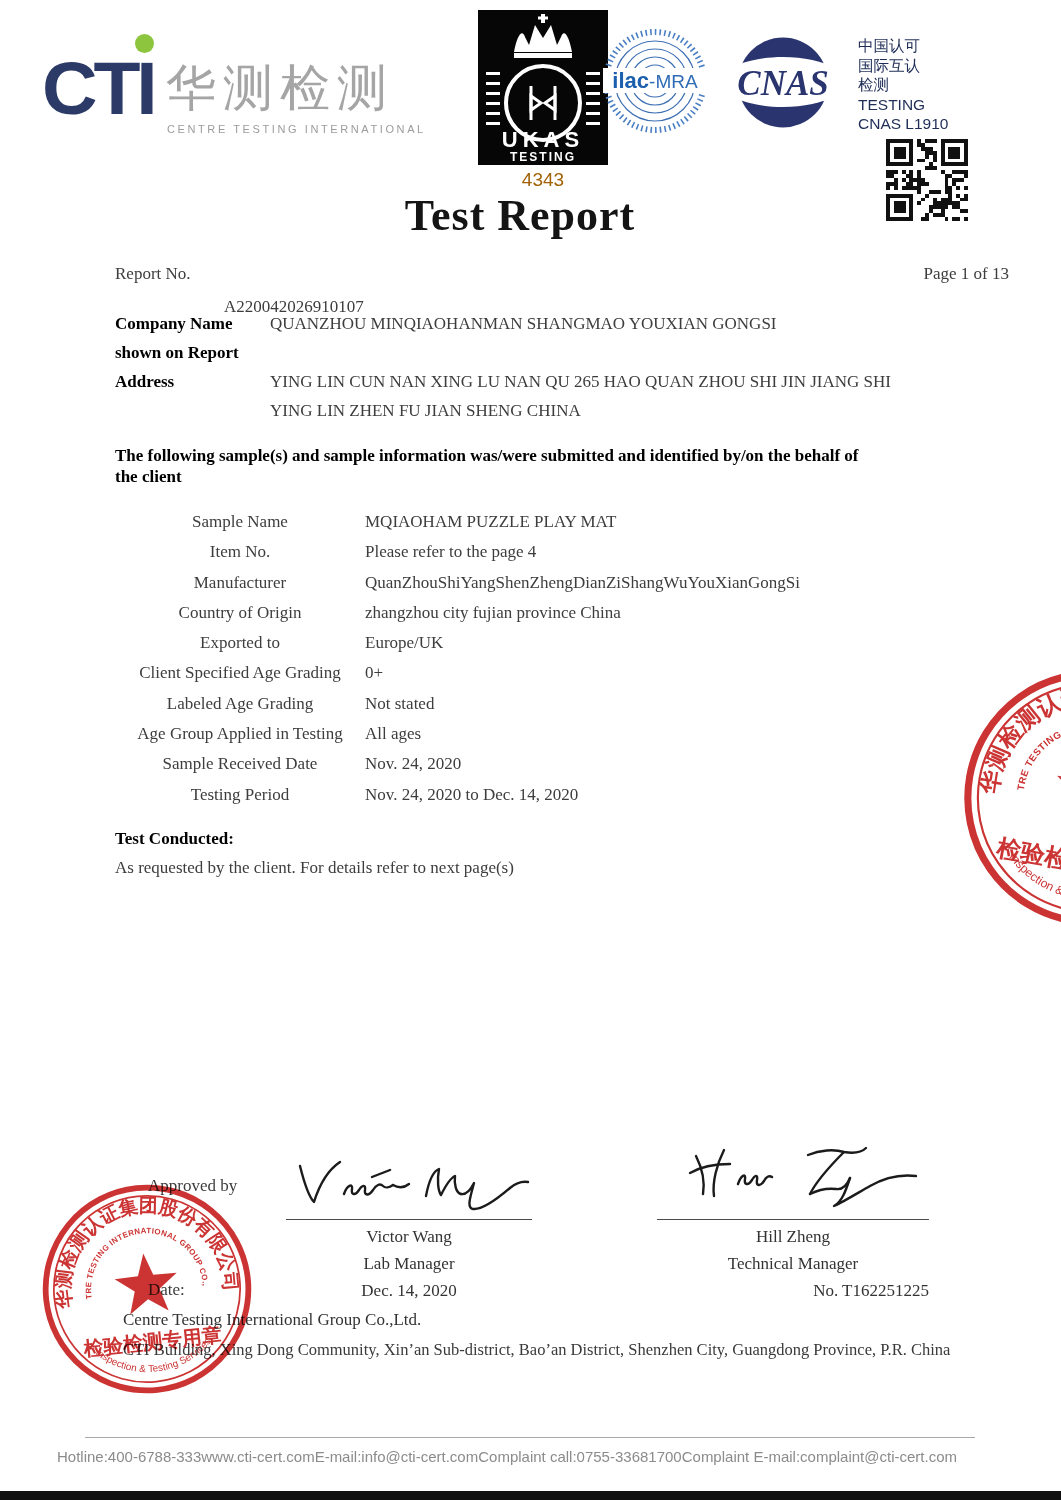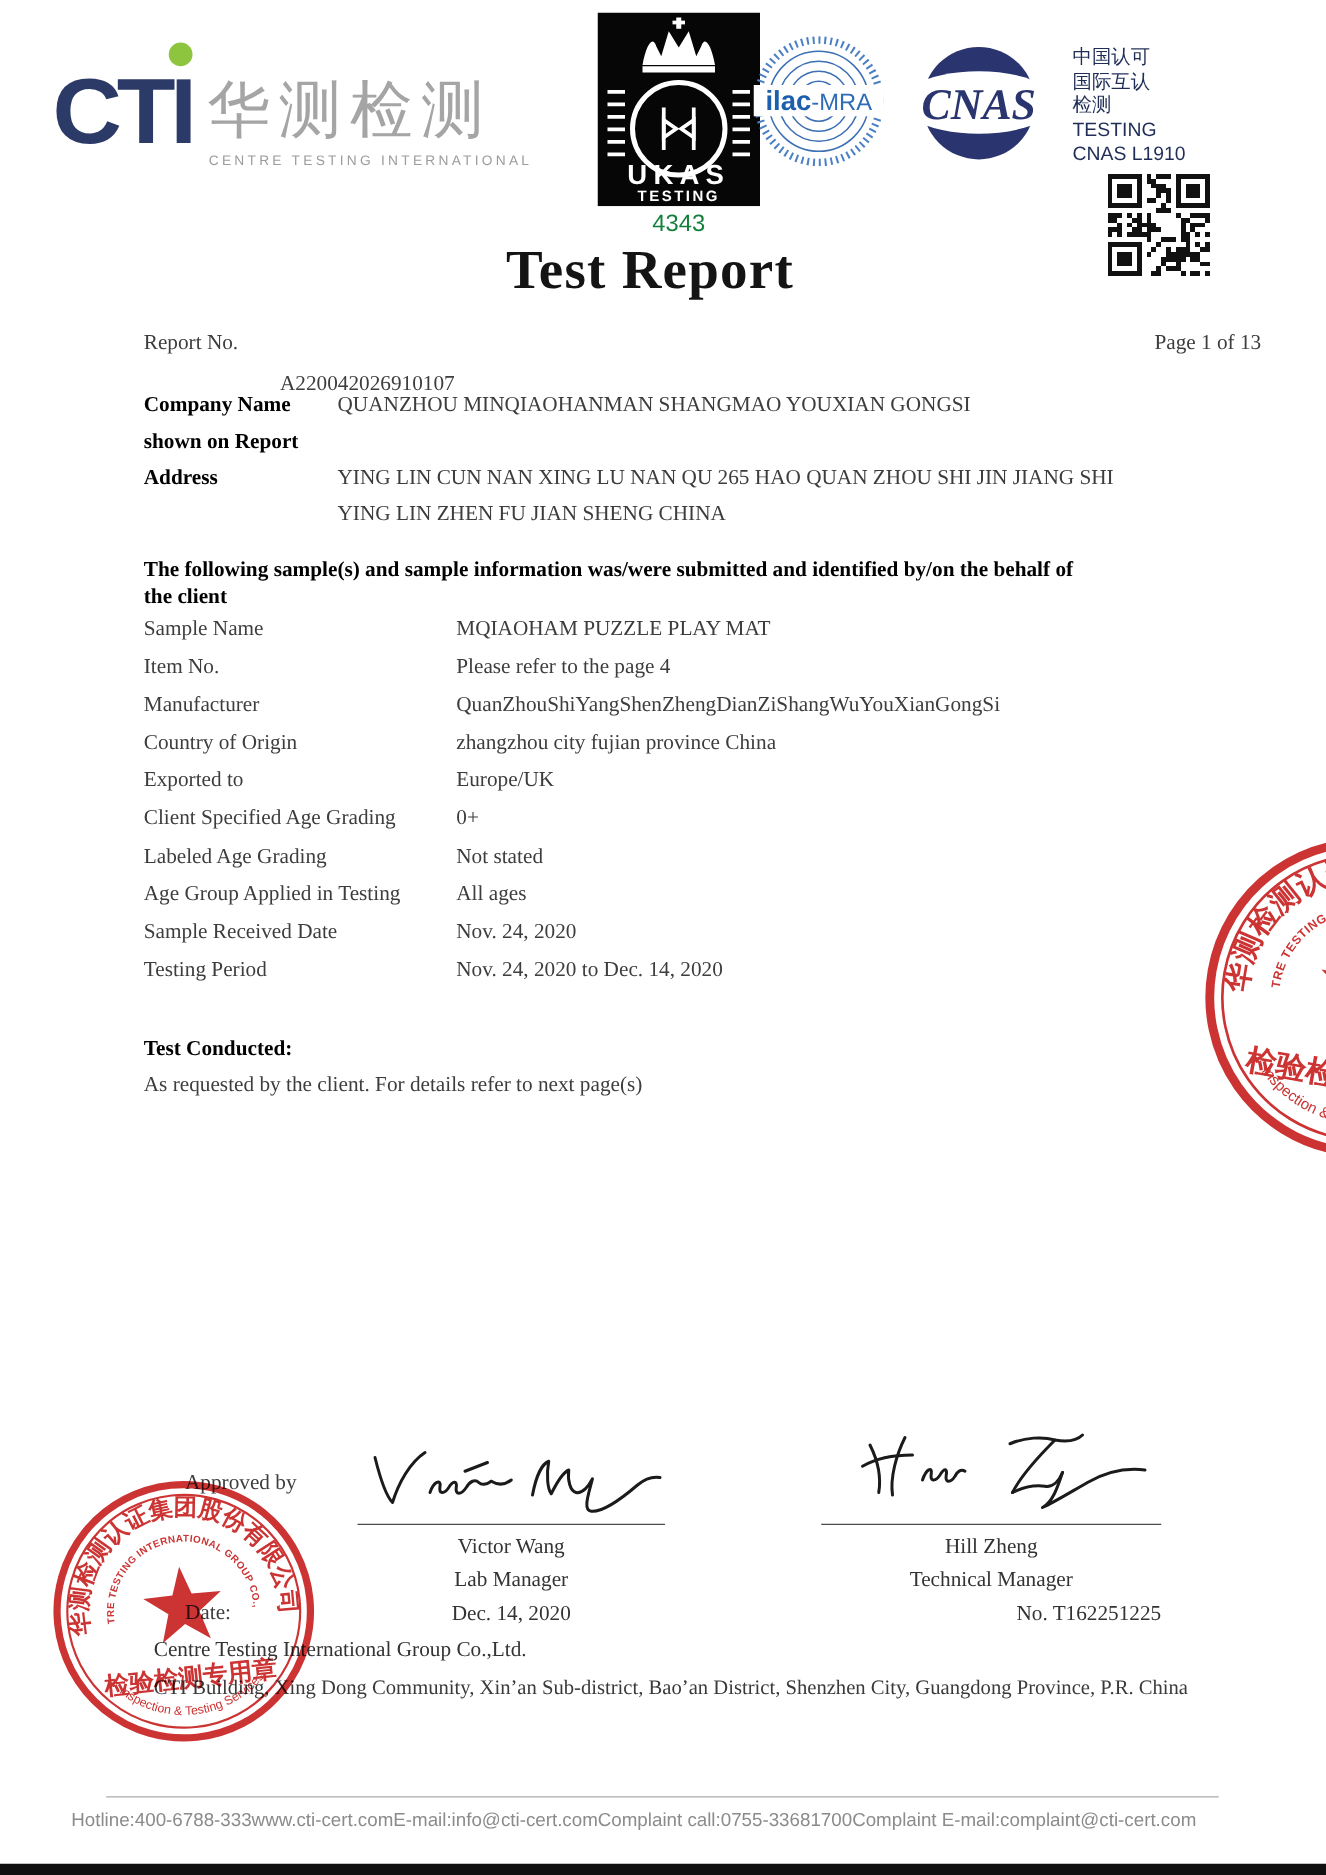--- a/index.html
+++ b/index.html
@@ -5,32 +5,32 @@
   html,body{margin:0;padding:0;background:#9a9a9a;}
   .page{position:relative;width:1061px;height:1500px;margin:0 auto;background:#ffffff;
         overflow:hidden;font-family:"Liberation Serif",serif;color:#3d3d3d;padding-left:44px;}
   .abs{position:absolute;}
   
   .cti-letters{left:42px;top:52px;font-family:"Liberation Sans",sans-serif;font-weight:bold;
                font-size:74px;line-height:1;color:#2b3a67;letter-spacing:-4px;transform:scaleX(1.04);transform-origin:left top;}
   .cti-dot{left:135px;top:34px;width:19px;height:19px;border-radius:50%;background:#8dc63e;}
   .cti-cjk{left:166px;top:60px;font-size:50px;line-height:1.15;letter-spacing:7px;color:#a5a5a5;font-family:"Liberation Sans",sans-serif;}
   .cti-sub{left:167px;top:123px;font-size:11px;letter-spacing:2.6px;color:#9c9c9c;font-family:"Liberation Sans",sans-serif;}
-  .ukas-num{left:478px;top:169px;width:130px;text-align:center;font-size:19px;color:#15803d;font-family:"Liberation Sans",sans-serif;}
+  .ukas-num{left:478px;top:169px;width:130px;text-align:center;font-size:19px;color:#a16207;font-family:"Liberation Sans",sans-serif;}
   .accred{left:858px;top:36px;font-size:15.5px;line-height:19.5px;color:#1f2d57;font-family:"Liberation Sans",sans-serif;}
   
   .title{left:0;top:190px;width:1040px;text-align:center;font-size:44px;font-weight:bold;color:#141414;letter-spacing:1px;}
   .meta-label{left:115px;top:264px;font-size:17px;}
   .meta-value{left:224px;top:264px;font-size:17px;margin-top:33px;}
   .meta-page{right:96px;top:264px;font-size:17px;}
   
   .b{font-weight:bold;color:#000000;}
   .t17{font-size:17px;}
   
-  .sample-list{left:115px;top:493px;width:880px;}
+  .sample-list{left:115px;top:512px;width:880px;text-align:center;}
   .srow{display:flex;height:30.3px;align-items:flex-start;}
   .srow .lbl{width:250px;flex:0 0 250px;font-size:17px;}
   .srow .val{font-size:17px;}
   
   .sigline{position:absolute;height:1px;background:#4a4a4a;}
   .sigblock{position:absolute;text-align:center;font-size:17px;color:#333;}
   .sigblock div{height:27px;}
   .sig-svg path{fill:none;stroke:#1b1b1b;stroke-width:2.4;stroke-linecap:round;stroke-linejoin:round;}
   
   .stamp{position:absolute;mix-blend-mode:multiply;opacity:.93;}

